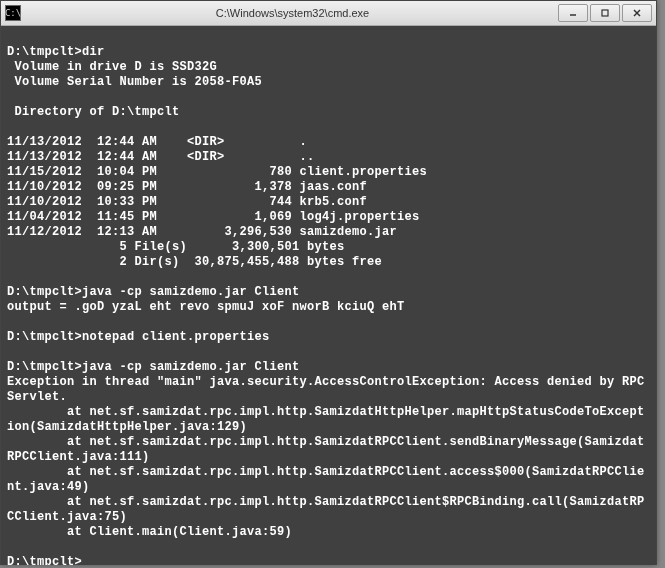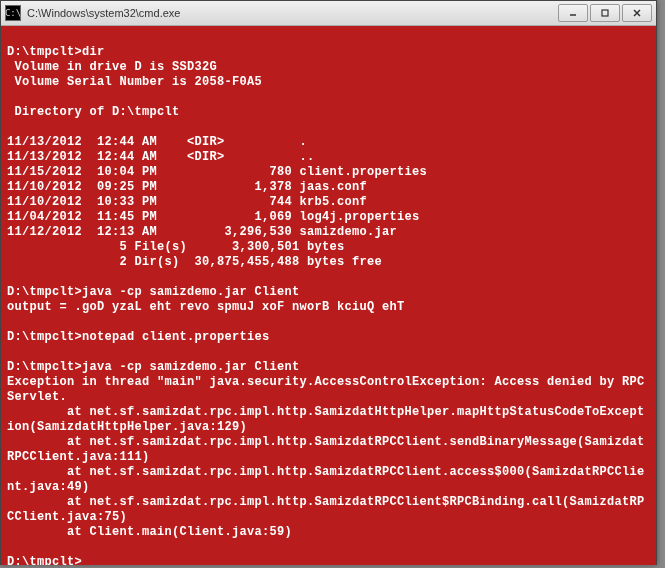--- a/index.html
+++ b/index.html
@@ -37,40 +37,41 @@
     margin-right: 6px;
     display: inline-flex;
     align-items: center;
     justify-content: center;
     color: #ccc;
     font-size: 9px;
     font-family: monospace;
   }
   .titlebar .title-text {
     flex: 1;
+    text-align: center;
   }
   .titlebar-buttons {
     display: flex;
     gap: 2px;
   }
   .tb-btn {
     width: 28px;
     height: 16px;
     background: linear-gradient(#f4f4f4,#ddd);
     border: 1px solid #999;
     border-radius: 2px;
     font-size: 10px;
     display: flex;
     align-items: center;
     justify-content: center;
     color: #333;
     font-family: Arial;
   }
   .terminal {
-    background: #b91c1c;
+    background: #404040;
     color: #fff;
     font-family: "Courier New", monospace;
     font-size: 12px;
     line-height: 15px;
     padding: 4px 6px;
     height: calc(100% - 32px);
     overflow: hidden;
     white-space: pre;
     font-weight: bold;
     letter-spacing: 0.3px;

